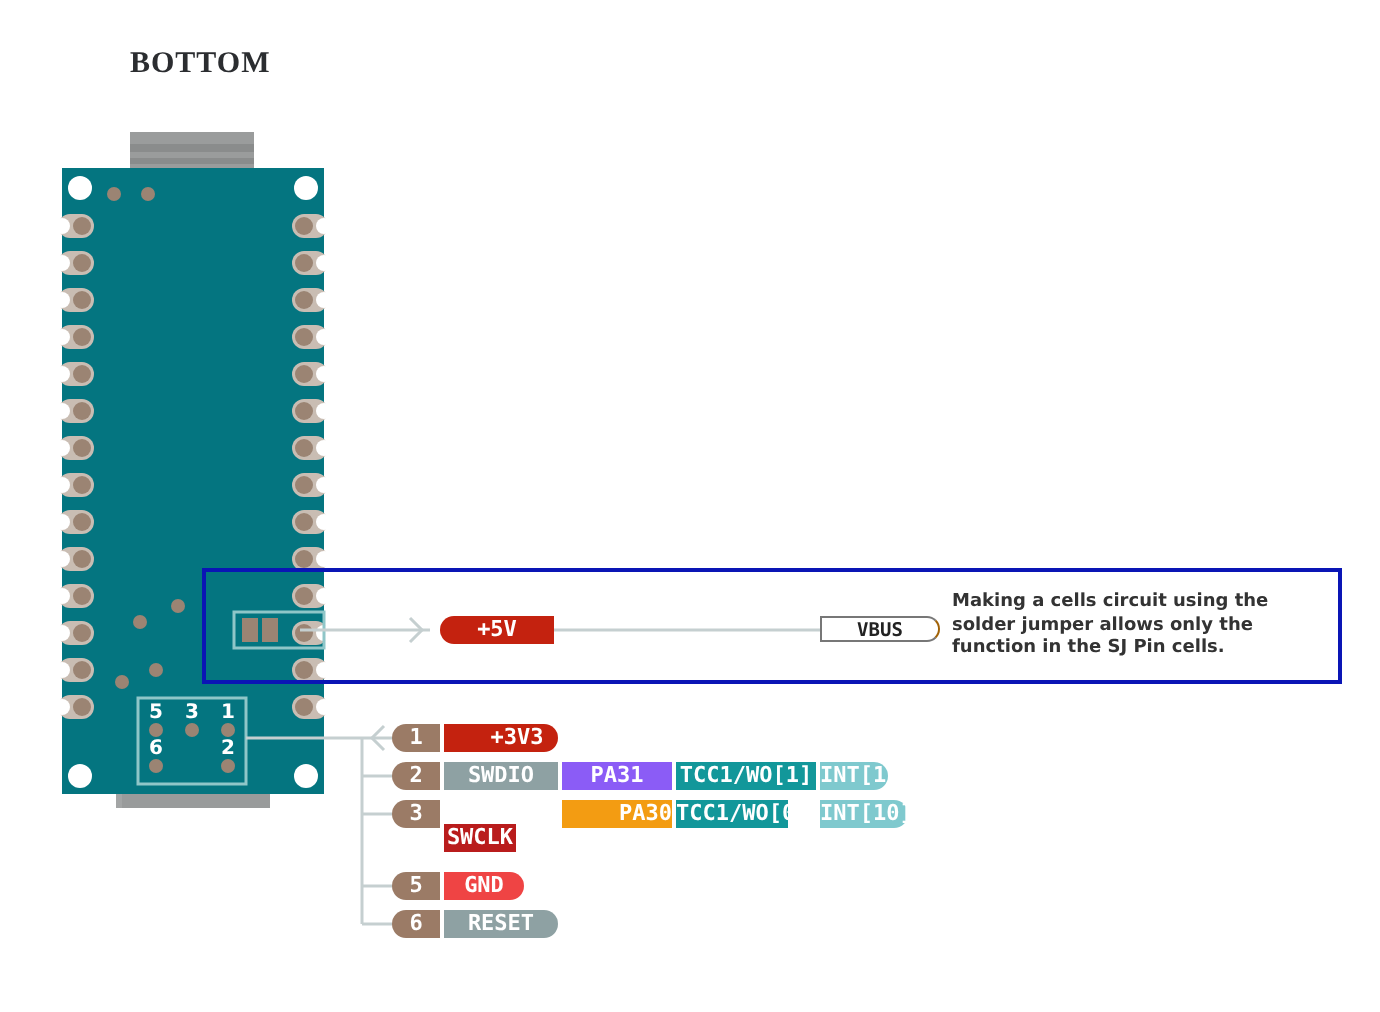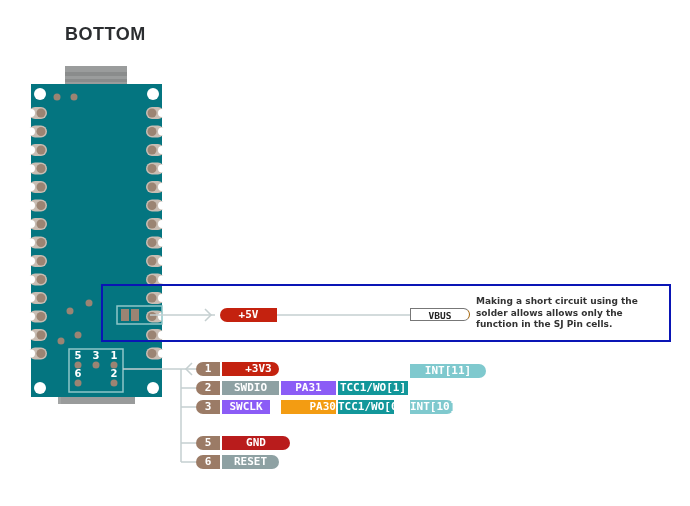--- a/index.html
+++ b/index.html
@@ -1,17 +1,17 @@
 <!DOCTYPE html>
 <html><head>
 <meta charset="utf-8">
 <style>
   html, body { margin:0; padding:0; background:#ffffff; }
   body { width:690px; height:506px; position:relative; overflow:hidden; font-family:"DejaVu Sans Mono","Liberation Mono",monospace; }
-  .title { position:absolute; left:65px; top:24px; font-family:Liberation Sans, sans-serif; font-weight:bold; font-size:18px; color:#2b2d30; letter-spacing:0.5px; }
+  .title { position:absolute; left:65px; top:24px; font-family:Liberation Serif, serif; font-weight:bold; font-size:15px; color:#2b2d30; letter-spacing:0.5px; }
   svg#board { position:absolute; left:0; top:0; }
   .pill { position:absolute; height:14px; line-height:14px; font-size:11px; font-weight:bold; text-align:center; color:#ffffff; box-sizing:border-box; white-space:nowrap; font-family:"DejaVu Sans Mono",monospace; }
   .note { position:absolute; left:476px; top:296px; width:190px; font-family:"DejaVu Sans","Liberation Sans",sans-serif; font-weight:bold; font-size:9px; line-height:11.5px; color:#333; }
   .vbus { position:absolute; left:410px; top:308px; width:60px; height:13px; line-height:13px; border:1px solid #777; border-right:none; font-size:9.5px; font-weight:bold; text-align:center; color:#222; background:#fff; box-sizing:border-box; font-family:"DejaVu Sans Mono",monospace;}
   .hl-box { position:absolute; left:101px; top:284px; width:570px; height:58px; border:2px solid #0a15b5; box-sizing:border-box; }
 </style>
 </head>
 <body>
 
 <div class="title">BOTTOM</div>
@@ -156,40 +156,40 @@
     <line x1="181" y1="407" x2="196" y2="407"></line>
     <line x1="181" y1="443" x2="196" y2="443"></line>
     <line x1="181" y1="462" x2="196" y2="462"></line>
   </g>
 </svg>
 
 <div class="hl-box"></div>
 
 <div class="pill" style="left:220px;top:308px;width:57px;background:#c4220f;border-radius:7px 0 0 7px;">+5V</div>
 <div class="vbus" style="border-radius:0 7px 7px 0;border-right:1px solid #a16207;">VBUS</div>
-<div class="note">Making a short circuit using the solder allows allows only the function in the SJ Pin cells.</div>
+<div class="note">Making a cells circuit using the solder jumper allows only the function in the SJ Pin cells.</div>
 
 <div>
   <div class="pill" style="left:196px;top:362px;width:24px;background:#9b7b66;border-radius:7px 0 0 7px;">1</div>
   <div class="pill" style="left:222px;top:362px;width:57px;background:#c4220f;border-radius:0 7px 7px 0;padding-left:16px;">+3V3</div>
 </div>
 <div>
   <div class="pill" style="left:196px;top:381px;width:24px;background:#9b7b66;border-radius:7px 0 0 7px;">2</div>
   <div class="pill" style="left:222px;top:381px;width:57px;background:#8ea1a3;">SWDIO</div>
   <div class="pill" style="left:281px;top:381px;width:55px;background:#8b5cf6;">PA31</div>
   <div class="pill" style="left:338px;top:381px;width:70px;background:#12979a;">TCC1/WO[1]</div>
-  <div class="pill" style="left:410px;top:364px;width:76px;background:#7fc9ce;border-radius:0 7px 7px 0;">INT[11]</div>
+  <div class="pill" style="left:410px;top:381px;width:34px;background:#7fc9ce;border-radius:0 7px 7px 0;">INT[11]</div>
 </div>
 <div>
   <div class="pill" style="left:196px;top:400px;width:24px;background:#9b7b66;border-radius:7px 0 0 7px;">3</div>
-  <div class="pill" style="left:222px;top:400px;width:48px;background:#8b5cf6;">SWCLK</div>
+  <div class="pill" style="left:222px;top:412px;width:36px;background:#b91c1c;">SWCLK</div>
   <div class="pill" style="left:281px;top:400px;width:55px;background:#f39c12;text-align:right;">PA30</div>
   <div class="pill" style="left:338px;top:400px;width:56px;background:#12979a;">TCC1/WO[0]</div>
   <div class="pill" style="left:410px;top:400px;width:44px;background:#7fc9ce;border-radius:0 7px 7px 0;">INT[10]</div>
 </div>
 <div>
   <div class="pill" style="left:196px;top:436px;width:24px;background:#9b7b66;border-radius:7px 0 0 7px;">5</div>
-  <div class="pill" style="left:222px;top:436px;width:68px;background:#b91c1c;border-radius:0 7px 7px 0;">GND</div>
+  <div class="pill" style="left:222px;top:436px;width:40px;background:#ef4444;border-radius:0 7px 7px 0;">GND</div>
 </div>
 <div>
   <div class="pill" style="left:196px;top:455px;width:24px;background:#9b7b66;border-radius:7px 0 0 7px;">6</div>
   <div class="pill" style="left:222px;top:455px;width:57px;background:#8ea1a3;border-radius:0 7px 7px 0;">RESET</div>
 </div>
 
 </body></html>

